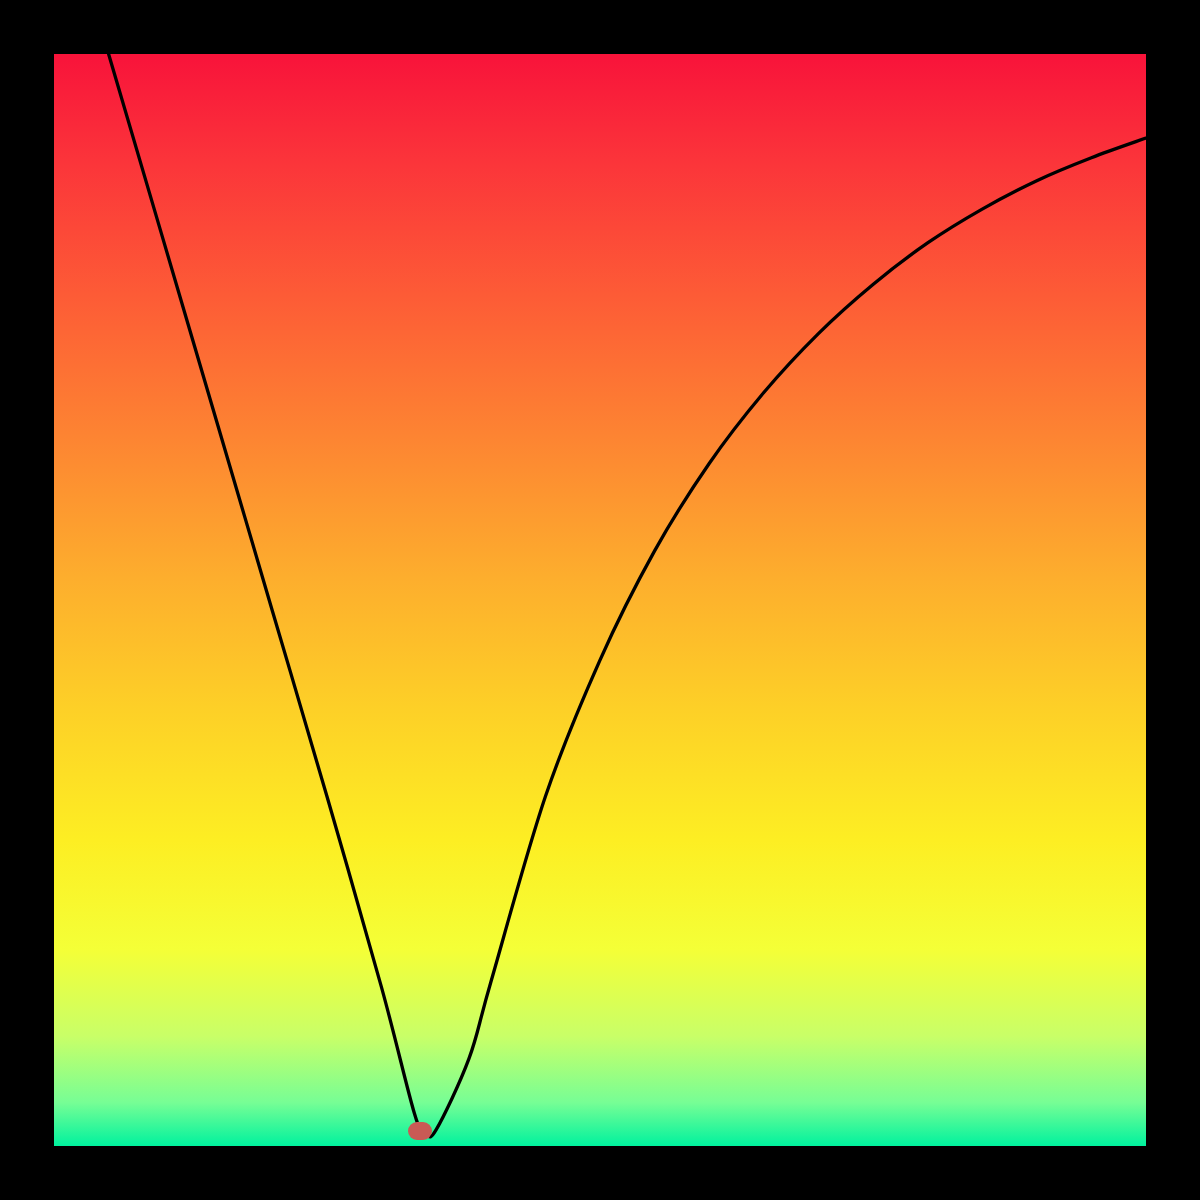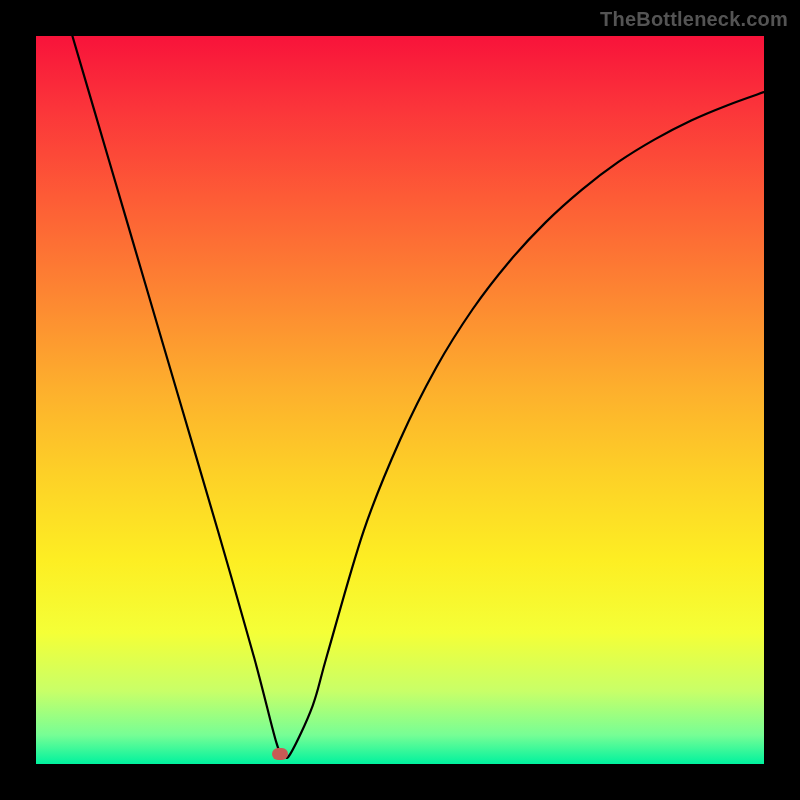--- a/index.html
+++ b/index.html
@@ -64,21 +64,20 @@
     color: #545454;
     font-size: 20px;
     font-weight: 600;
     letter-spacing: 0.2px;
   }
 </style>
 </head>
 <body>
 
 <div class="frame">
-  <div class="watermark">TheBottleneck.com</div>
   <div class="plot">
     <div class="gradient"></div>
     <svg class="curve" viewBox="0 0 728 728" preserveAspectRatio="none">
       <path id="curve-path" d="M 36.40 0.00 C 42.47 20.63, 60.67 82.51, 72.80 123.76 C 84.93 165.01, 97.07 206.27, 109.20 247.52 C 121.33 288.77, 133.47 330.03, 145.60 371.28 C 157.73 412.53, 169.87 453.18, 182.00 495.04 C 194.13 536.90, 208.69 587.25, 218.40 622.44 C 228.11 657.63, 235.39 690.02, 240.24 706.16 C 245.09 722.30, 245.09 717.44, 247.52 719.26 C 249.95 721.08, 249.95 725.33, 254.80 717.08 C 259.65 708.83, 270.57 686.14, 276.64 669.76 C 282.71 653.38, 282.71 647.92, 291.20 618.80 C 299.69 589.68, 315.47 530.83, 327.60 495.04 C 339.73 459.25, 351.87 431.34, 364.00 404.04 C 376.13 376.74, 388.27 353.08, 400.40 331.24 C 412.53 309.40, 424.67 290.59, 436.80 273.00 C 448.93 255.41, 461.07 240.12, 473.20 225.68 C 485.33 211.24, 497.47 198.38, 509.60 186.37 C 521.73 174.36, 533.87 163.68, 546.00 153.61 C 558.13 143.54, 570.27 134.32, 582.40 125.94 C 594.53 117.57, 606.67 110.29, 618.80 103.38 C 630.93 96.46, 643.07 90.15, 655.20 84.45 C 667.33 78.75, 679.47 73.89, 691.60 69.16 C 703.73 64.43, 721.93 58.24, 728.00 56.06" stroke="#000" stroke-width="2.2" fill="none" stroke-linecap="round" stroke-linejoin="round"></path>
     </svg>
     <div class="dot" id="marker-dot" style="left: 243.88px; top: 717.808px;"></div>
   </div>
 </div>
 
 </body></html>

